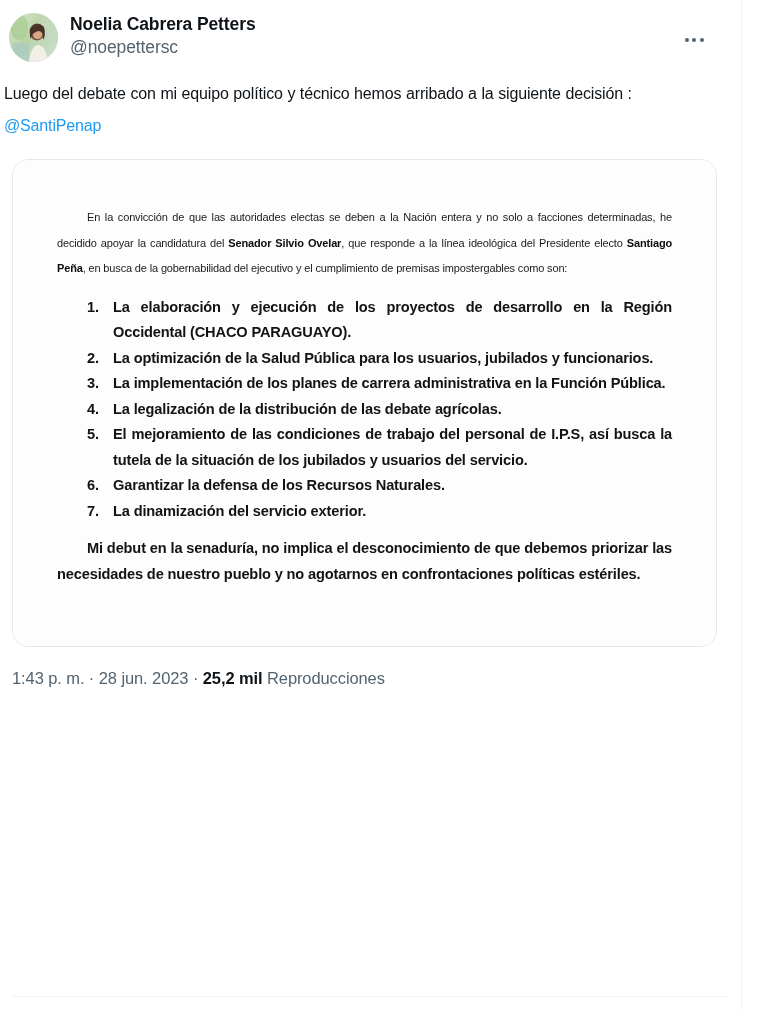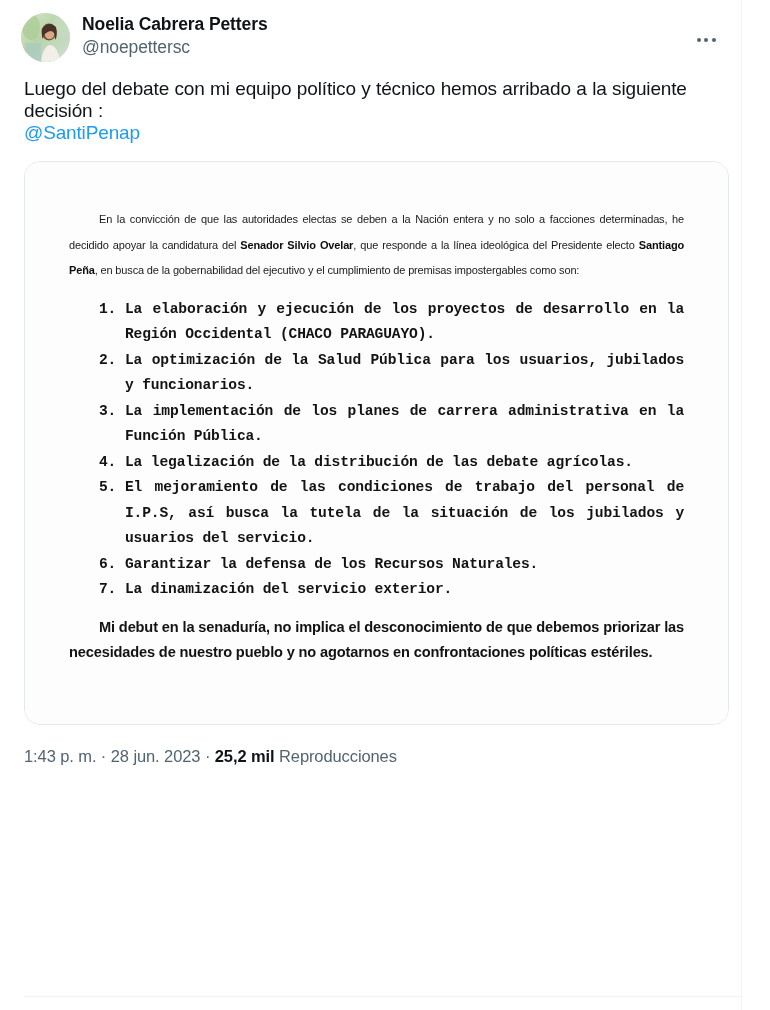--- a/index.html
+++ b/index.html
@@ -24,21 +24,20 @@
     width: 1px;
     height: 1010px;
     background: #eff3f4;
   }
 
   .tweet {
     position: relative;
     width: 729px;
     box-sizing: border-box;
     padding: 13px 0 0 0;
-    margin-left: 12px;
   }
 
   
   .tweet-header {
     display: flex;
     align-items: flex-start;
     padding: 0 14px 0 9px;
     position: relative;
   }
   .avatar {
@@ -91,23 +90,23 @@
   .more-menu .dots i {
     display: block;
     width: 4px;
     height: 4px;
     border-radius: 50%;
     background: #536471;
   }
 
   
   .tweet-text {
-    padding: 16px 20px 0 12px;
-    font-size: 19px;
-    line-height: 22px;
+    padding: 16px 20px 0 4px;
+    font-size: 16px;
+    line-height: 32px;
     color: #0f1419;
     letter-spacing: -0.15px;
     word-spacing: 0.3px;
   }
   .mention {
     color: #1d9bf0;
     text-decoration: none;
     cursor: pointer;
   }
 
@@ -157,21 +156,20 @@
   .doc-list li {
     position: relative;
     counter-increment: docitem;
     font-size: 14.6px;
     line-height: 25.5px;
     font-weight: bold;
     text-align: justify;
     padding-left: 26px;
     letter-spacing: -0.15px;
     color: #131313;
-    font-family: Liberation Mono, monospace;
   }
   .doc-list li::before {
     content: counter(docitem) ".";
     position: absolute;
     left: 0;
     top: 0;
     font-weight: bold;
   }
   .doc-list li.nojustify { text-align: left; }
 

